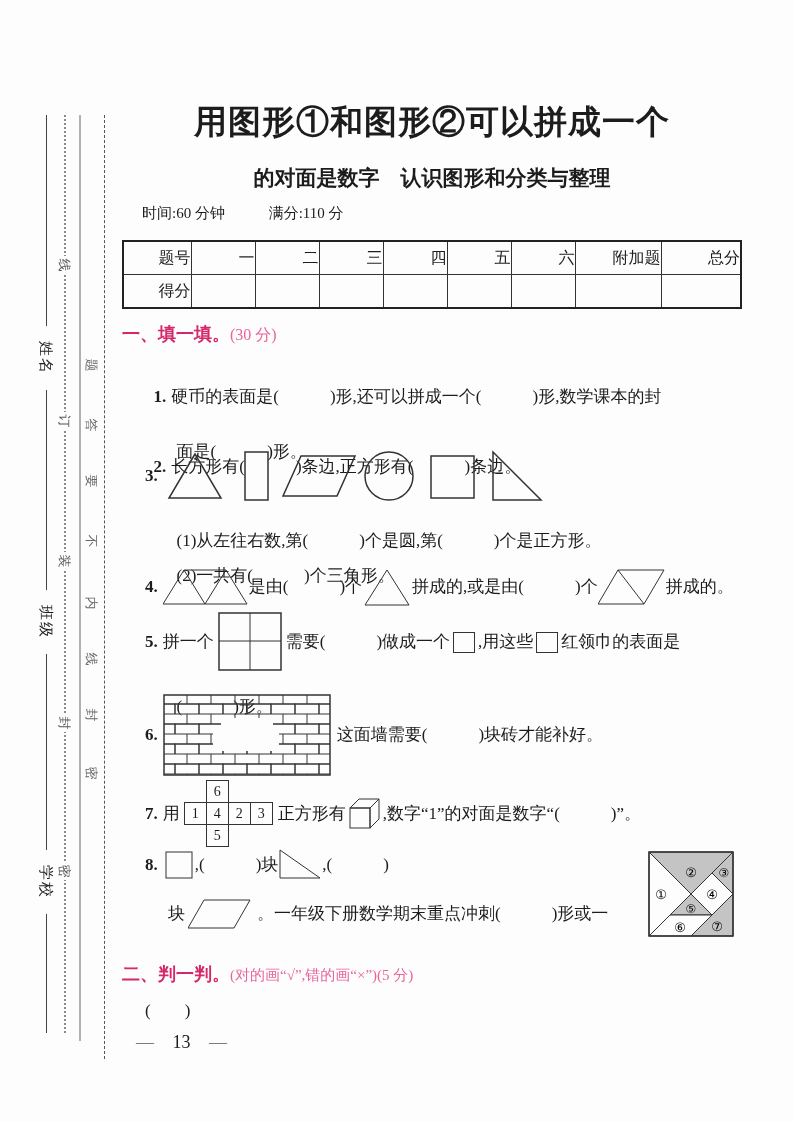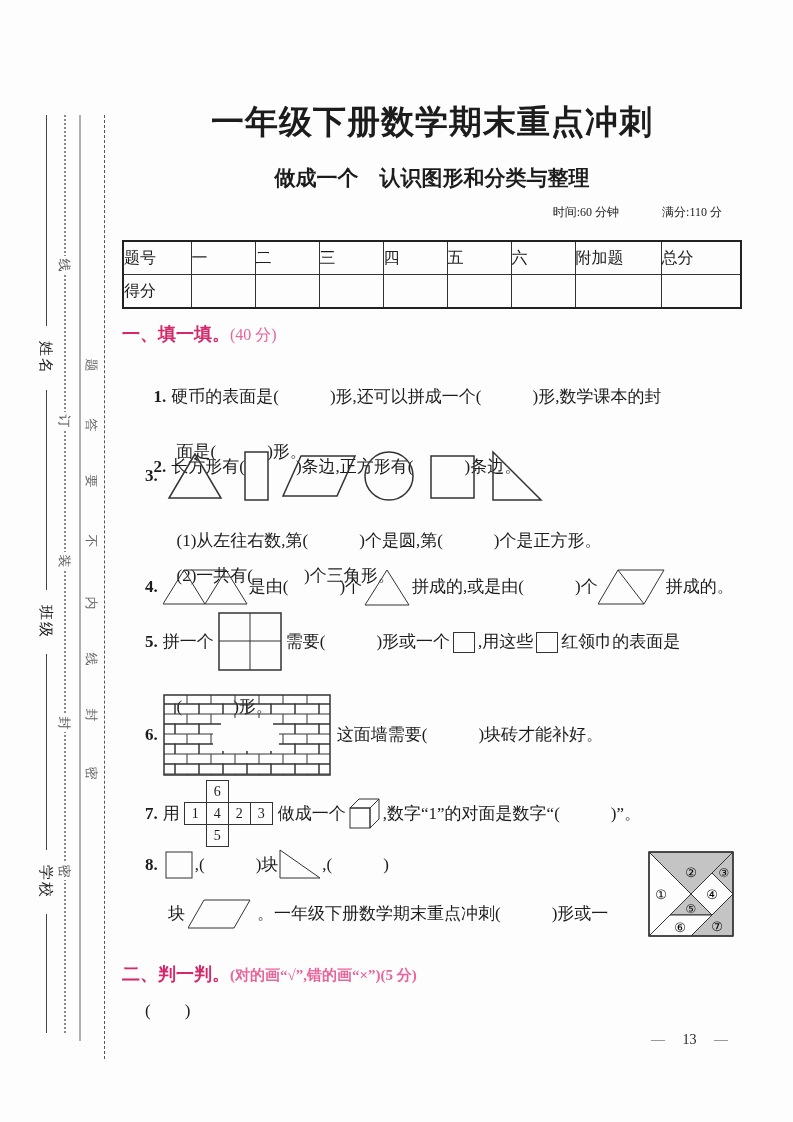--- a/index.html
+++ b/index.html
@@ -13,45 +13,45 @@
   .line-solid2{left:79px;top:115px;height:926px;border-left:2px solid #b0b0b0;}
   .line-dashed{left:104px;top:115px;height:944px;border-left:1.5px dashed #555;}
   .side-label{position:absolute;width:64px;height:20px;left:14px;background:#fdfdfd;
       text-align:center;font-size:15px;letter-spacing:2px;transform:rotate(90deg);line-height:20px;}
   .side-char{position:absolute;width:18px;height:18px;background:#fdfdfd;text-align:center;
       font-size:13px;color:#555;transform:rotate(90deg);line-height:18px;}
   .seal-char{color:#666;background:transparent;}
   
   .title{left:122px;top:100px;width:620px;text-align:center;font-size:33px;font-weight:bold;letter-spacing:1px;}
   .subtitle{left:122px;top:164px;width:620px;text-align:center;font-size:21px;font-weight:bold;}
-  .info{left:122px;top:204px;width:620px;text-align:right;font-size:12px;}
+  .info{left:122px;top:204px;width:620px;text-align:left;font-size:15px;}
   .info span{margin:0 20px;}
   
   table.score{position:absolute;left:122px;top:240px;border-collapse:collapse;table-layout:fixed;}
-  table.score td,table.score th{border:1px solid #333;height:32px;text-align:left;
+  table.score td,table.score th{border:1px solid #333;height:32px;text-align:right;
       font-size:16px;font-weight:normal;padding:0;}
   table.score{border:2px solid #222;}
   
   .sec{font-size:18px;font-weight:bold;color:#d4286a;}
   .sec .score{font-weight:normal;color:#e8659c;font-size:16px;}
-  .sec .note{font-weight:bold;color:#e8659c;font-size:15px;}
+  .sec .note{font-weight:normal;color:#e8659c;font-size:15px;}
   .q{font-size:17px;line-height:26px;white-space:pre-wrap;}
   .qnum{font-weight:bold;margin-right:5px;}
   .flexrow{display:flex;align-items:center;}
   .flexrow svg{flex:none;}
   svg .ln{stroke:#333;fill:none;stroke-width:1.5;}
   svg .lnthin{stroke:#333;fill:none;stroke-width:1;}
   
   .net{position:relative;width:90px;height:68px;flex:none;margin:0 4px;}
   .net .cell{position:absolute;width:21px;height:21px;border:1px solid #333;
       text-align:center;line-height:21px;font-size:14px;background:#fdfdfd;}
   .sq-small{display:inline-block;width:20px;height:19px;border:1px solid #333;
       vertical-align:middle;margin:0 3px;flex:none;}
   
-  .footer{left:122px;top:1032px;width:620px;text-align:right;font-size:14px;}
+  .footer{left:122px;top:1032px;width:620px;text-align:left;font-size:18px;}
   .footer .dash{color:#777;margin:0 14px;}
 </style>
 </head>
 <body>
 
 <div>
   <div class="vline line-name"></div>
   <div class="vline line-dotted"></div>
   <div class="vline line-solid2"></div>
   <div class="vline line-dashed"></div>
@@ -69,22 +69,22 @@
   <div class="side-char seal-char" style="left:82px;top:356px;">题</div>
   <div class="side-char seal-char" style="left:82px;top:416px;">答</div>
   <div class="side-char seal-char" style="left:82px;top:472px;">要</div>
   <div class="side-char seal-char" style="left:82px;top:532px;">不</div>
   <div class="side-char seal-char" style="left:82px;top:594px;">内</div>
   <div class="side-char seal-char" style="left:82px;top:650px;">线</div>
   <div class="side-char seal-char" style="left:82px;top:706px;">封</div>
   <div class="side-char seal-char" style="left:82px;top:764px;">密</div>
 </div>
 
-<div class="abs title">一年级下册数学期末重点冲刺</div>
-<div class="abs subtitle">做成一个　认识图形和分类与整理</div>
+<div class="abs title">用图形①和图形②可以拼成一个</div>
+<div class="abs subtitle">的对面是数字　认识图形和分类与整理</div>
 <div class="abs info">
   <span>时间:60 分钟</span>
   <span>满分:110 分</span>
 </div>
 
 <table class="score">
   <colgroup>
     <col style="width:68px">
       <col style="width:64px">
       <col style="width:64px">
@@ -115,21 +115,21 @@
     <td></td>
     <td></td>
     <td></td>
     <td></td>
     <td></td>
   </tr>
 </tbody>
   </table>
 
 <div class="abs sec" style="left:122px;top:322px;">
-  <span>一、填一填。</span><span class="score">(40 分)</span>
+  <span>一、填一填。</span><span class="score">(30 分)</span>
 </div>
 
 <div class="abs q" style="left:145px;top:358px;width:600px;">
   <span class="qnum">1.</span><span>硬币的表面是(　　　)形,还可以拼成一个(　　　)形,数学课本的封</span>
 </div>
 <div class="abs q" style="left:168px;top:413px;">
   <span>面是(　　　)形。</span>
 </div>
 
 <div class="abs q" style="left:145px;top:428px;">
@@ -174,21 +174,21 @@
 </div>
 
 <div class="abs q flexrow" style="left:145px;top:612px;">
   <span class="qnum">5.</span>
   <span>拼一个</span>
   <svg width="64" height="60" viewBox="0 0 64 60" style="margin:0 4px;">
     <rect class="ln" x="1" y="1" width="62" height="57"></rect>
     <line class="lnthin" x1="32" y1="1" x2="32" y2="58"></line>
     <line class="lnthin" x1="1" y1="29" x2="63" y2="29"></line>
   </svg>
-  <span>需要(　　　)形或一个</span>
+  <span>需要(　　　)做成一个</span>
   <span class="sq-small"></span>
   <span>,用这些</span>
   <span class="sq-small"></span>
   <span>红领巾的表面是</span>
 </div>
 <div class="abs q" style="left:168px;top:668px;">
   <span>(　　　)形。</span>
 </div>
 
 <div class="abs q flexrow" style="left:145px;top:694px;">
@@ -213,21 +213,21 @@
   <span class="qnum">7.</span>
   <span>用</span>
   <div class="net">
     <div class="cell" style="left:22px;top:0;">6</div>
     <div class="cell" style="left:0;top:22px;">1</div>
     <div class="cell" style="left:22px;top:22px;">4</div>
     <div class="cell" style="left:44px;top:22px;">2</div>
     <div class="cell" style="left:66px;top:22px;">3</div>
     <div class="cell" style="left:22px;top:44px;">5</div>
   </div>
-  <span>做成一个</span>
+  <span>正方形有</span>
   <svg width="33" height="34" viewBox="0 0 33 34" style="margin:0 2px;">
     <rect class="lnthin" x="2" y="11" width="20" height="20"></rect>
     <polygon class="lnthin" points="2,11 11,2 31,2 22,11"></polygon>
     <polygon class="lnthin" points="22,11 31,2 31,22 22,31"></polygon>
   </svg>
   <span>,数字“1”的对面是数字“(　　　)”。</span>
 </div>
 
 <div class="abs" style="left:145px;top:848px;width:600px;height:120px;">
   <div class="q flexrow" style="width:500px;">

